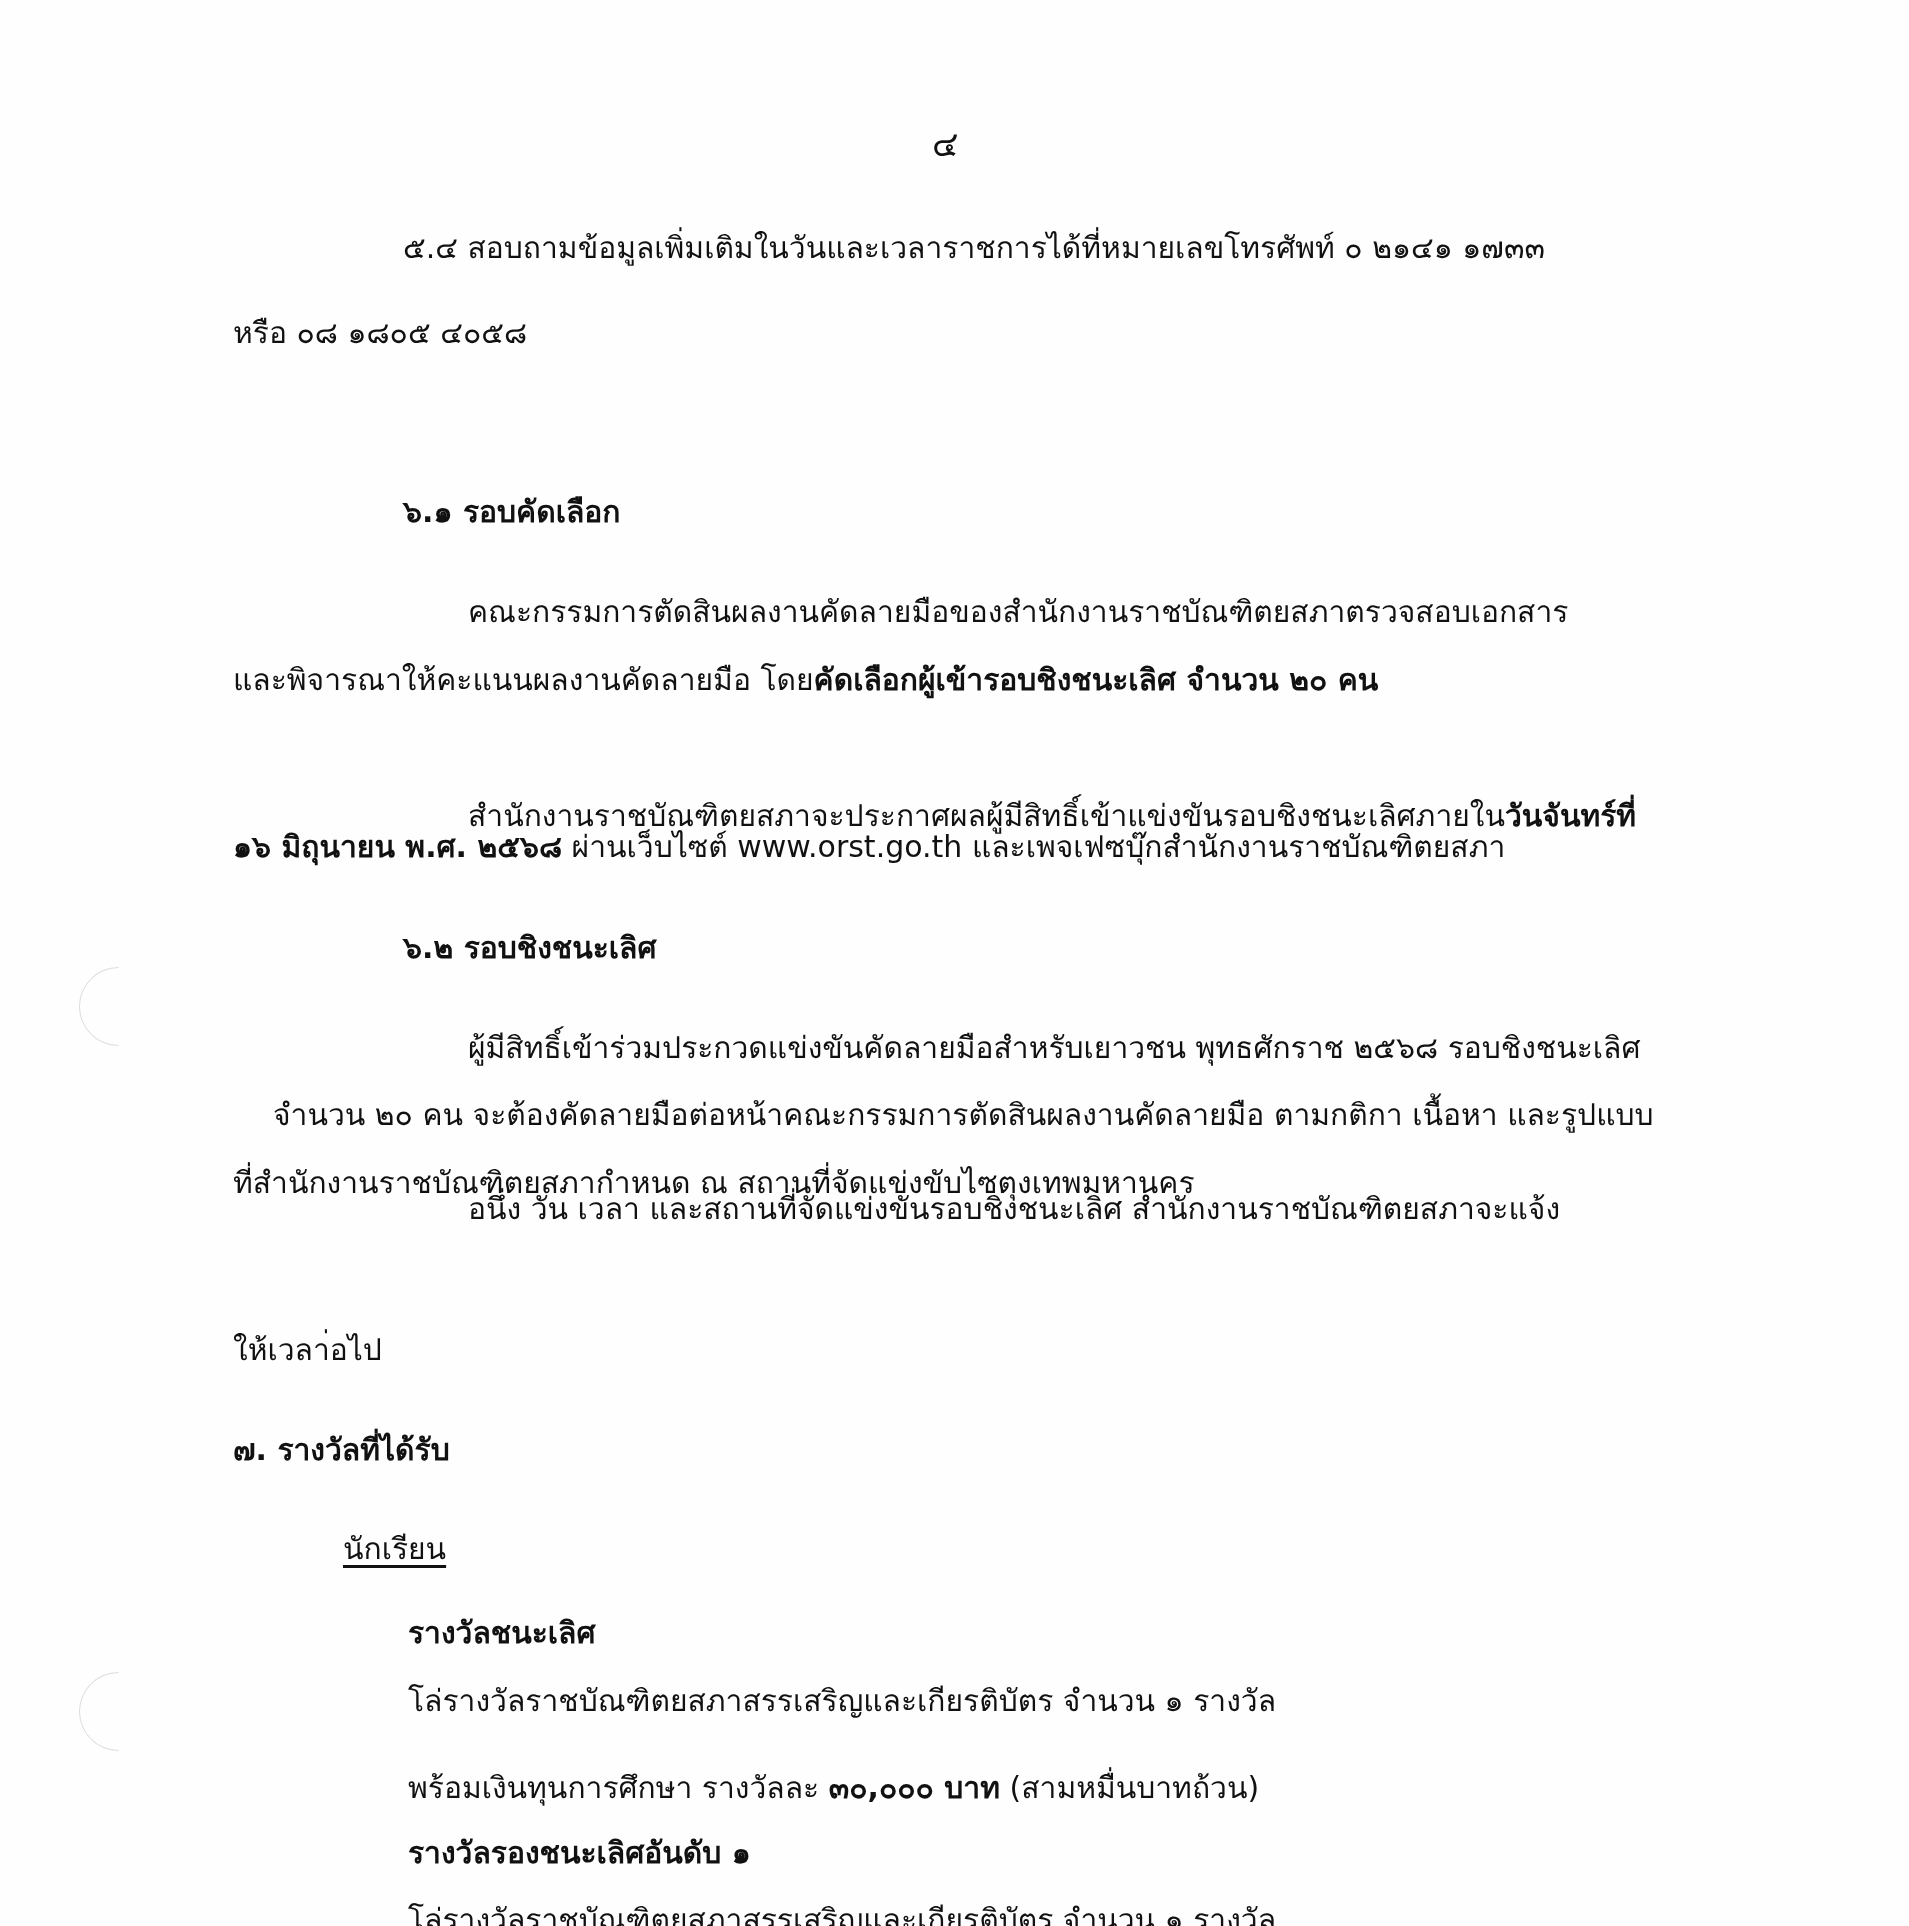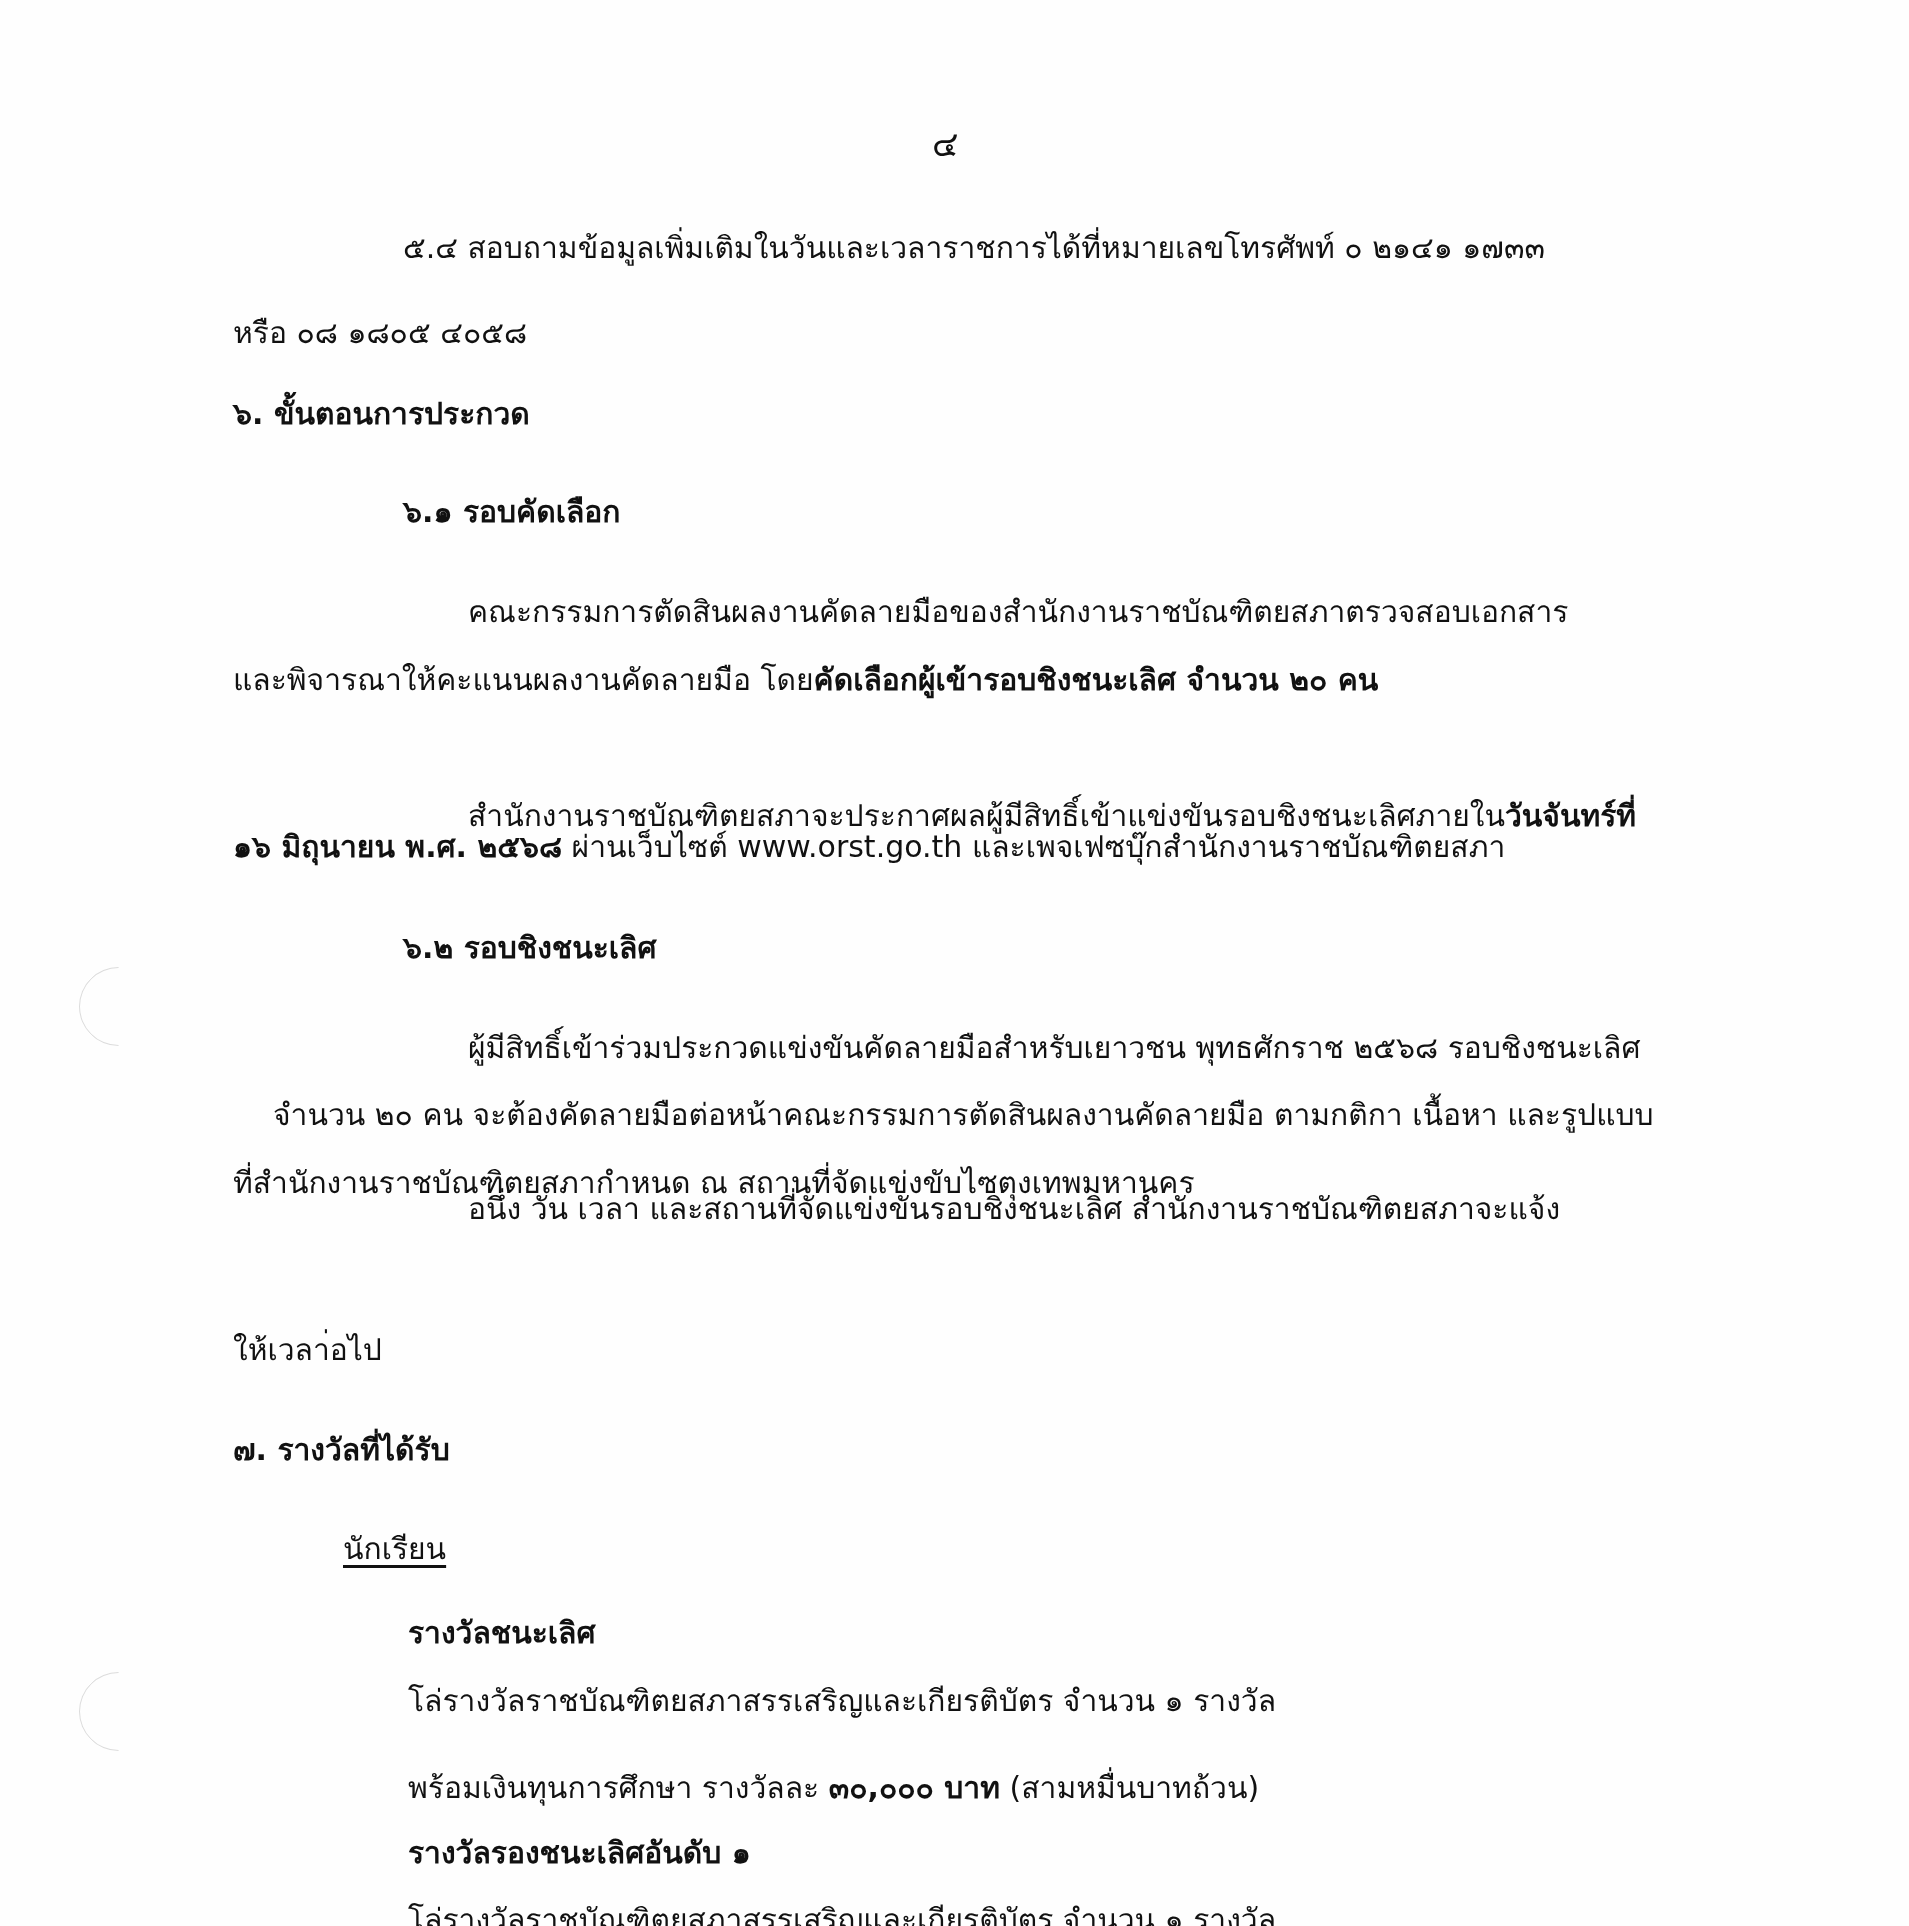--- a/index.html
+++ b/index.html
@@ -26,21 +26,20 @@
 <div class="page">
 
   <div class="pagenum">๔</div>
 
   <div class="hole" style="left:79px; top:967px;"></div>
   <div class="hole" style="left:79px; top:1672px;"></div>
 
   <div class="t" style="left:403px; top:223px;">๕.๔ สอบถามข้อมูลเพิ่มเติมในวันและเวลาราชการได้ที่หมายเลขโทรศัพท์ ๐ ๒๑๔๑ ๑๗๓๓</div>
   <div class="t" style="left:233px; top:308px;">หรือ ๐๘ ๑๘๐๕ ๔๐๕๘</div>
 
-  <div class="t b" style="left:233px; top:389px;">๖. ขั้นตอนการประกวด</div>
   <div class="t b" style="left:403px; top:487px;">๖.๑ รอบคัดเลือก</div>
 
   <div class="t" style="left:468px; top:587px;">คณะกรรมการตัดสินผลงานคัดลายมือของสำนักงานราชบัณฑิตยสภาตรวจสอบเอกสาร</div>
   <div class="t" style="left:233px; top:655px;">
     <span>และพิจารณาให้คะแนนผลงานคัดลายมือ โดย</span><span class="b">คัดเลือกผู้เข้ารอบชิงชนะเลิศ จำนวน ๒๐ คน</span>
   </div>
 
   <div class="t" style="left:468px; top:755px;margin-top:36px;">
     <span>สำนักงานราชบัณฑิตยสภาจะประกาศผลผู้มีสิทธิ์เข้าแข่งขันรอบชิงชนะเลิศภายใน</span><span class="b">วันจันทร์ที่</span>
   </div>

